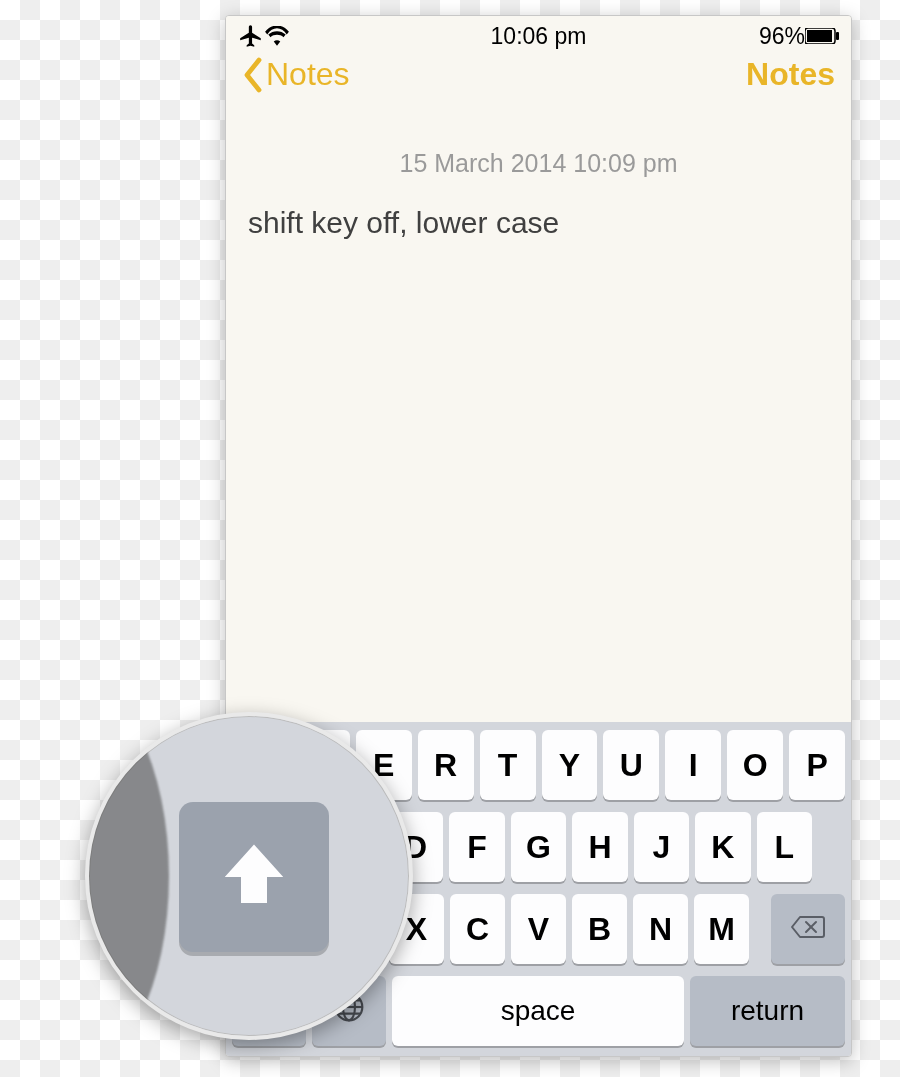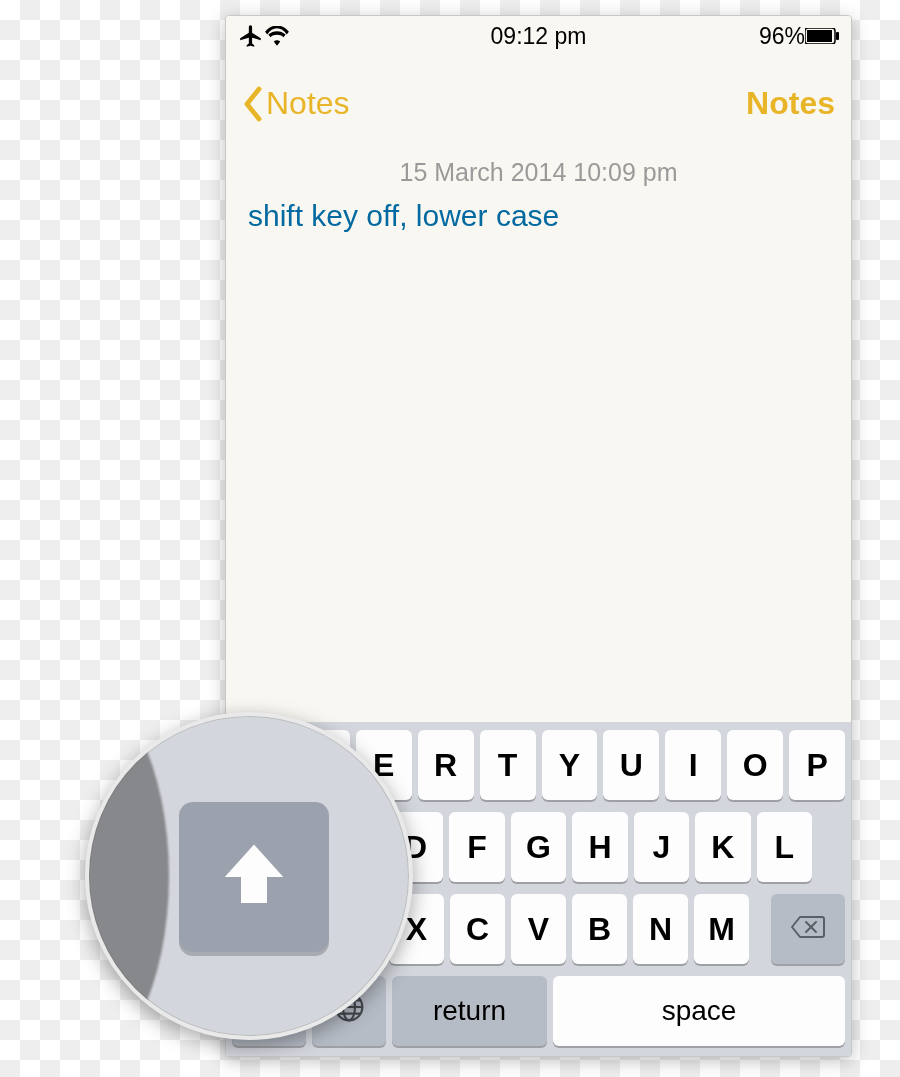--- a/index.html
+++ b/index.html
@@ -3,27 +3,27 @@
 <meta charset="utf-8">
 <style>
 html,body{margin:0;padding:0;width:900px;height:1077px;font-family:-apple-system,"Helvetica Neue",Helvetica,Arial,sans-serif;position:relative}
 .checker{position:absolute;inset:0;background-image:linear-gradient(45deg,#eee 25%,transparent 25%),linear-gradient(-45deg,#eee 25%,transparent 25%),linear-gradient(45deg,transparent 75%,#eee 75%),linear-gradient(-45deg,transparent 75%,#eee 75%);background-size:40px 40px;background-position:0 0,0 20px,20px -20px,-20px 0;background-color:#fff;z-index:0}
 .stage{position:absolute;inset:0;z-index:1}
 .phone{position:absolute;left:225px;top:15px;width:625px;height:1040px;background:#f9f7f1;border:1px solid #c7c7c7;border-radius:4px;box-shadow:0 4px 18px rgba(0,0,0,.25);overflow:hidden;display:flex;flex-direction:column}
 .statusbar{height:40px;flex:0 0 40px;display:flex;align-items:center;justify-content:space-between;padding:0 12px;font-size:23px;color:#000;background:#f9f7f1}
 .sb-left,.sb-right{display:flex;align-items:center;}
 .sb-center{position:absolute;left:0;right:0;text-align:center;pointer-events:none;font-weight:400}
 .sb-left svg,.sb-right svg{display:block}
-.nav{height:66px;flex:0 0 66px;display:flex;align-items:flex-end;justify-content:space-between;padding:0 16px;background:#f9f7f1}
+.nav{height:66px;flex:0 0 66px;display:flex;align-items:flex-start;justify-content:space-between;padding:0 16px;background:#f9f7f1}
 .nav .back{display:flex;align-items:center;gap:2px;color:#e9b528;font-size:32px;font-weight:400}
 .nav .done{color:#e9b528;font-size:32px;font-weight:600}
 .nav svg{display:block}
-.timestamp{text-align:center;color:#9a9a9a;font-size:25px;margin-top:36px}
+.timestamp{text-align:center;color:#9a9a9a;font-size:25px;margin-top:27px}
 .note-body{flex:1;background:#f9f7f1;padding:0 22px}
-.note-text{color:#0369a1;font-size:30px;margin-top:12px;font-weight:400}
+.note-text{color:#404040;font-size:30px;margin-top:28px;font-weight:400}
 .kbd{flex:0 0 auto;background:#d3d6dc;padding:8px 6px 10px;display:flex;flex-direction:column;gap:12px}
 .kbd-row{display:flex;gap:6px;justify-content:center}
 .key{background:#fdfdfe;border-radius:6px;box-shadow:0 2px 0 rgba(0,0,0,.25);height:70px;display:flex;align-items:center;justify-content:center;font-size:32px;font-weight:600;color:#000;flex:1;user-select:none}
 .key.fn{background:#b6bcc6;color:#000}
 .key.shift{width:74px;flex:0 0 74px}
 .key.shift svg{display:block}
 .key.backspace{width:74px;flex:0 0 74px}
 .key.num{width:74px;flex:0 0 74px;font-size:26px}
 .key.globe{width:74px;flex:0 0 74px}
 .key.space{flex:1;font-weight:400;font-size:28px}
@@ -48,21 +48,21 @@
         <svg width="26" height="26" viewBox="0 0 24 24" fill="#000">
               <path d="M21 16v-2l-8-5V3.5a1.5 1.5 0 0 0-3 0V9l-8 5v2l8-2.5V19l-2 1.5V22l3.5-1 3.5 1v-1.5L13 19v-5.5l8 2.5z"></path>
             </svg>
       </span>
       <span>
         <svg width="26" height="20" viewBox="0 0 24 18" fill="#000">
               <path d="M12 18l3-3.9c-1.7-1.5-4.3-1.5-6 0L12 18zm-6-7.8c3.3-3 8.7-3 12 0l2-2.6C15.6 3.5 8.4 3.5 4 7.6l2 2.6zM1 5.1l2 2.6C7.8-0.2 16.2-0.2 21 7.7l2-2.6C17 -2.6 7 -2.6 1 5.1z"></path>
             </svg>
       </span>
     </div>
-    <div class="sb-center">09:12 pm</div>
+    <div class="sb-center">10:06 pm</div>
     <div class="sb-right">
       <span>96%</span>
       <span>
         <svg width="34" height="16" viewBox="0 0 34 16">
               <rect x="0" y="0" width="30" height="16" rx="3" fill="none" stroke="#000" stroke-width="1.5"></rect>
               <rect x="2" y="2" width="25" height="12" fill="#000"></rect>
               <rect x="31" y="4" width="3" height="8" rx="1" fill="#000"></rect>
             </svg>
       </span>
     </div>
@@ -143,22 +143,22 @@
       <div class="key fn globe">
         <span>
           <svg width="32" height="32" viewBox="0 0 24 24" fill="none" stroke="#46494f" stroke-width="1.6">
                 <circle cx="12" cy="12" r="10"></circle>
                 <ellipse cx="12" cy="12" rx="4.5" ry="10"></ellipse>
                 <line x1="2" y1="12" x2="22" y2="12"></line>
                 <path d="M3.5 7h17M3.5 17h17"></path>
               </svg>
         </span>
       </div>
+      <div class="key space">space</div>
       <div class="key fn return">return</div>
-      <div class="key space">space</div>
     </div>
   </div>
 
 </div>
 
 <div class="zoom">
   <div class="zoom-dark"></div>
   <div class="zoom-key">
     <span>
       <svg width="78" height="78" viewBox="0 0 24 24" fill="#fdfdfe">

